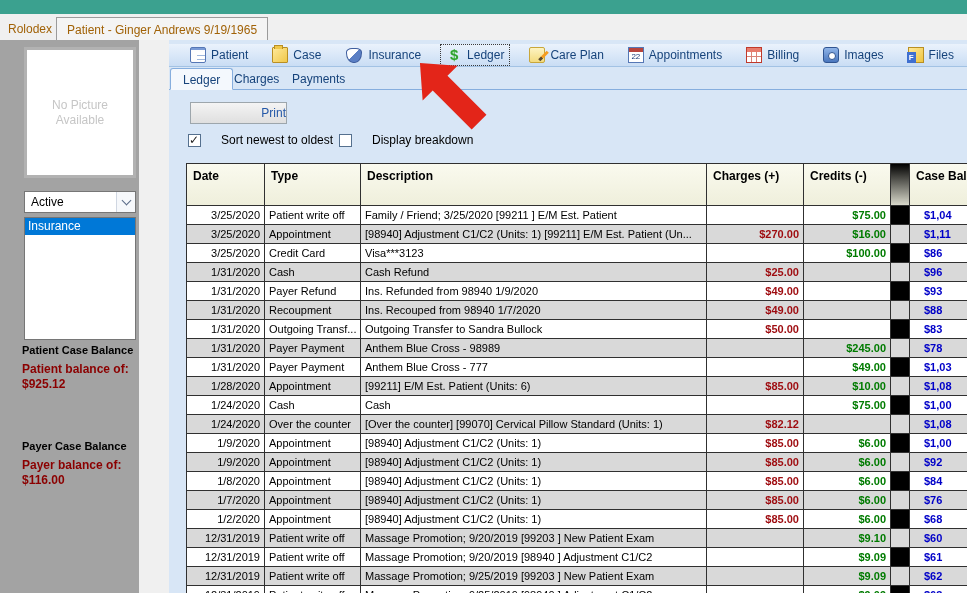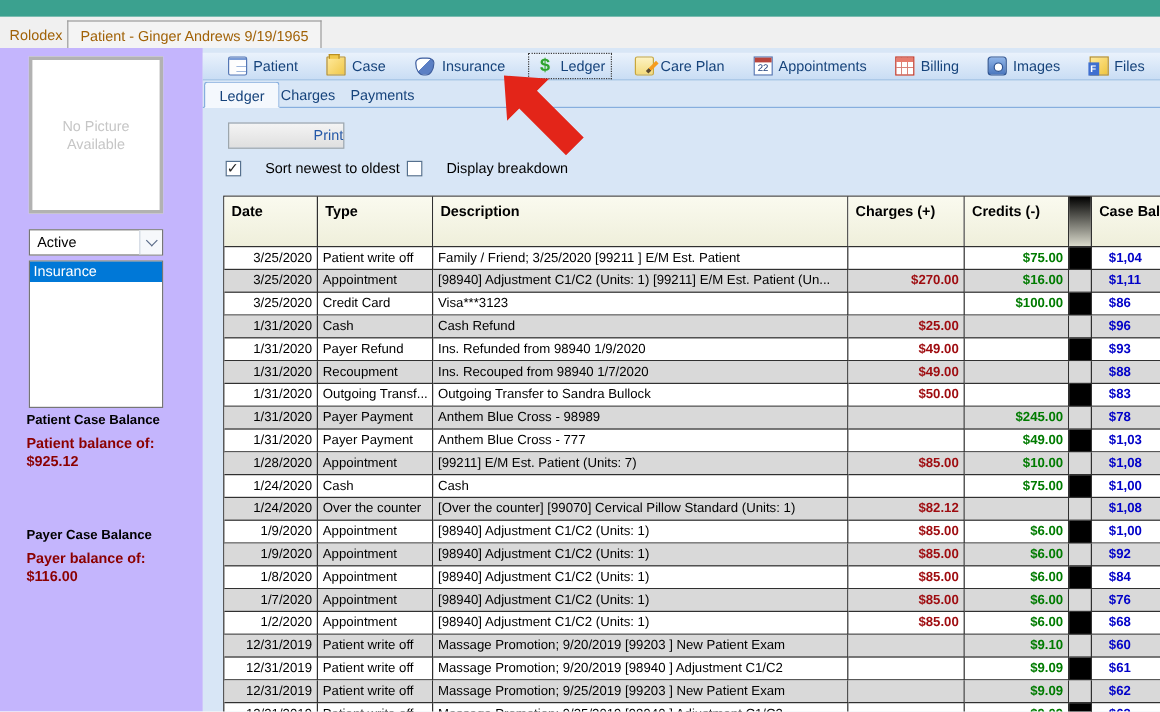--- a/index.html
+++ b/index.html
@@ -8,21 +8,21 @@
 
   
   .teal-bar { position:absolute; left:0; top:0; width:967px; height:14px; background:#3BA18F; }
   .tabstrip { position:absolute; left:0; top:14px; width:967px; height:26px; background:#F0F0F0; }
   .wtab { position:absolute; font-size:12px; color:#a16207; }
   .wtab.plain { left:8px; top:8px; }
   .wtab.active { left:56px; top:3px; height:23px; padding:5px 10px 0 10px; background:#F4F4F4;
                  border:1px solid #9B9B9B; border-bottom:none; }
 
   
-  .left-panel { position:absolute; left:0; top:40px; width:169px; height:553px; background:#c4b5fd; }
+  .left-panel { position:absolute; left:0; top:40px; width:139px; height:553px; background:#a3a3a3; }
   .pic-box { position:absolute; left:24px; top:7px; width:112px; height:131px; background:#FFFFFF;
              border:3px solid #B2B2B2; display:flex; align-items:center; justify-content:center; }
   .pic-box span { color:#C6C6C6; font-size:12px; text-align:center; line-height:15px; }
   .status-dd { position:absolute; left:24px; top:151px; width:112px; height:22px; background:#FFFFFF;
                border:1px solid #767676; font-size:12px; display:flex; align-items:center; }
   .status-dd .val { flex:1; padding-left:6px; color:#000; }
   .status-dd .dd-btn { width:19px; height:100%; border-left:1px solid #D0D7E2; background:#F6F8FB;
                        display:flex; align-items:center; justify-content:center; }
   .chev { width:7px; height:7px; border-right:1px solid #5A6B87; border-bottom:1px solid #5A6B87;
           transform:rotate(45deg); margin-top:-3px; }
@@ -286,21 +286,21 @@
         <div class="c-type">Payer Payment</div>
         <div class="c-desc">Anthem Blue Cross - 777</div>
         <div class="c-charges"></div>
         <div class="c-credits">$49.00</div>
         <div class="sepcell"></div>
         <div class="c-balance">$1,03</div>
       </div>
       <div class="trow tbody alt">
         <div class="c-date">1/28/2020</div>
         <div class="c-type">Appointment</div>
-        <div class="c-desc">[99211] E/M Est. Patient (Units: 7)</div>
+        <div class="c-desc">[99211] E/M Est. Patient (Units: 6)</div>
         <div class="c-charges">$85.00</div>
         <div class="c-credits">$10.00</div>
         <div class="sepcell"></div>
         <div class="c-balance">$1,08</div>
       </div>
       <div class="trow tbody">
         <div class="c-date">1/24/2020</div>
         <div class="c-type">Cash</div>
         <div class="c-desc">Cash</div>
         <div class="c-charges"></div>

